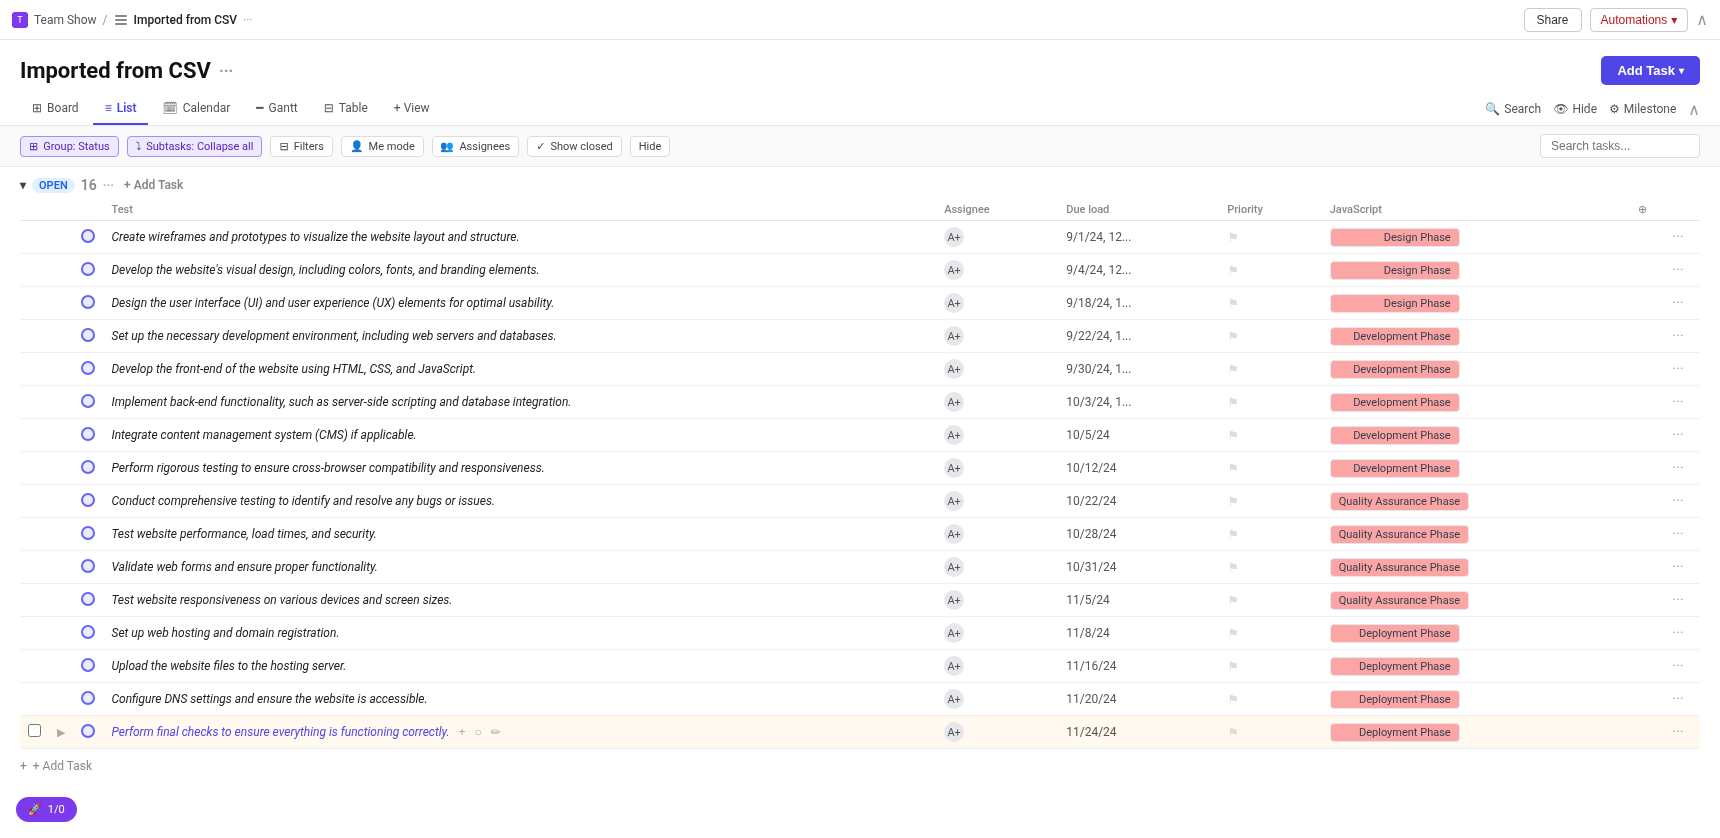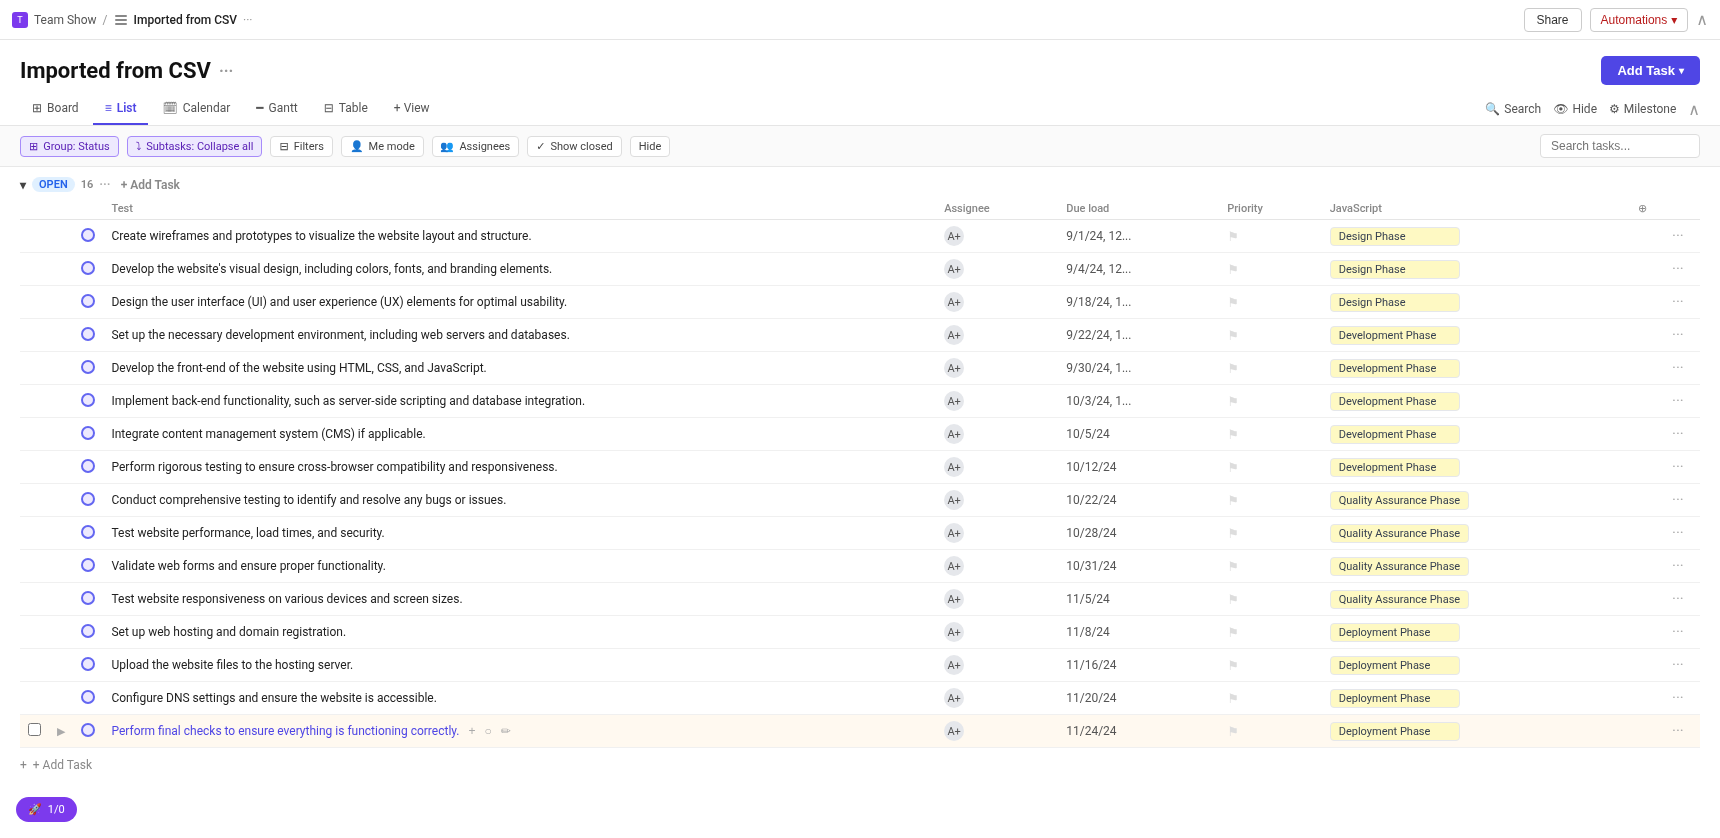--- a/index.html
+++ b/index.html
@@ -36,35 +36,35 @@
     .filter-bar-left { display: flex; align-items: center; gap: 8px; flex-wrap: wrap; }
     .filter-chip { display: flex; align-items: center; gap: 5px; padding: 3px 8px; border: 1px solid #ddd; border-radius: 4px; font-size: 11px; color: #444; cursor: pointer; background: #fff; }
     .filter-chip.active { background: #ede9fe; border-color: #a78bfa; color: #5b21b6; }
     .filter-bar-right { display: flex; align-items: center; }
     .search-tasks { padding: 4px 10px; border: 1px solid #ddd; border-radius: 4px; font-size: 12px; width: 160px; color: #aaa; background: #fff; }
 
     
     .task-list { padding: 0 20px; }
     .group-header { display: flex; align-items: center; gap: 6px; padding: 10px 0 6px 0; font-size: 12px; font-weight: 600; color: #444; cursor: pointer; }
     .group-header .open-badge { background: #e0f0ff; color: #2563eb; border-radius: 10px; padding: 1px 7px; font-size: 11px; font-weight: 600; }
-    .group-header .task-count { color: #888; font-size: 11px; }
+    .group-header .task-count { color: #888; font-size: 14px; }
 
     
     .task-table { width: 100%; border-collapse: collapse; }
     .task-table thead th { font-size: 11px; color: #888; font-weight: 500; text-align: left; padding: 4px 8px; border-bottom: 1px solid #e5e5e5; white-space: nowrap; }
     .task-table tbody tr { border-bottom: 1px solid #f0f0f0; }
     .task-table td { padding: 6px 8px; font-size: 12px; color: #333; vertical-align: middle; }
     .task-table td.name-cell { max-width: 420px; }
     .task-circle { width: 14px; height: 14px; border-radius: 50%; border: 2px solid #aaa; background: #fff; flex-shrink: 0; display: flex; align-items: center; justify-content: center; }
     .task-circle.filled { border-color: #6366f1; background: #ede9fe; }
-    .task-text { color: #222; font-size: 12px; }
+    .task-text { color: #222; font-size: 12px; font-style: italic; }
     .task-text.link-style { color: #4f46e5; text-decoration: none; }
     .due-date { font-size: 12px; color: #555; white-space: nowrap; }
     .priority-flag { color: #ccc; font-size: 13px; }
-    .milestone-badge { background: #fef9c3; border: 1px solid #e5e7eb; border-radius: 4px; padding: 2px 8px; font-size: 11px; color: #374151; white-space: nowrap; text-align: left; min-width: 130px; display: inline-block; }
+    .milestone-badge { background: #fca5a5; border: 1px solid #e5e7eb; border-radius: 4px; padding: 2px 8px; font-size: 11px; color: #374151; white-space: nowrap; text-align: right; min-width: 130px; display: inline-block; }
     .more-btn { color: #aaa; cursor: pointer; font-size: 15px; padding: 0 4px; }
     .row-actions { display: flex; align-items: center; gap: 4px; opacity: 0; }
     .row-action-btn { background: none; border: none; cursor: pointer; color: #aaa; font-size: 12px; padding: 1px 3px; }
 
     
     .bottom-add { display: flex; align-items: center; gap: 6px; padding: 10px 0; color: #888; font-size: 12px; cursor: pointer; }
 
     
     .rocket-badge { position: fixed; bottom: 16px; left: 16px; background: #7c3aed; color: #fff; border-radius: 20px; padding: 6px 12px; font-size: 11px; display: flex; align-items: center; gap: 6px; cursor: pointer; }
   </style>

